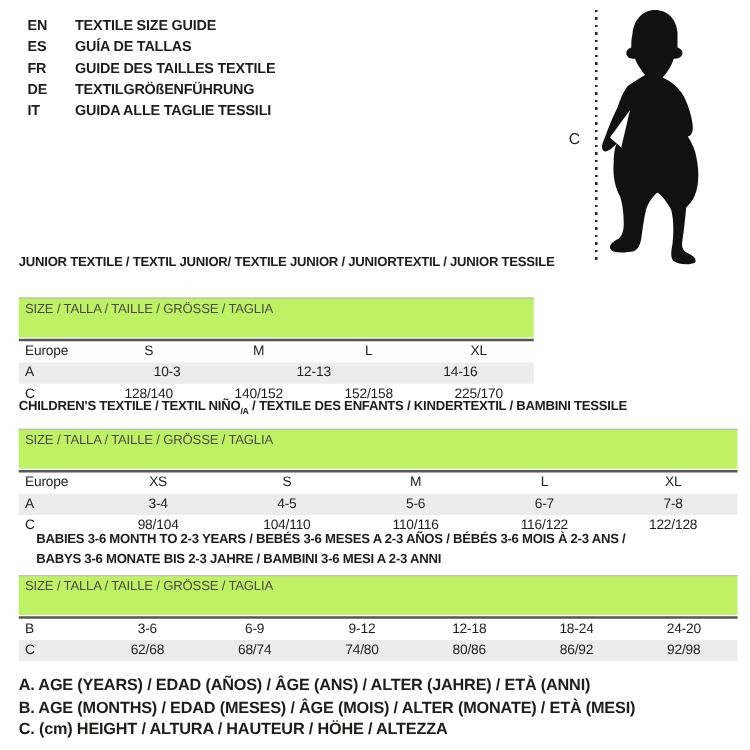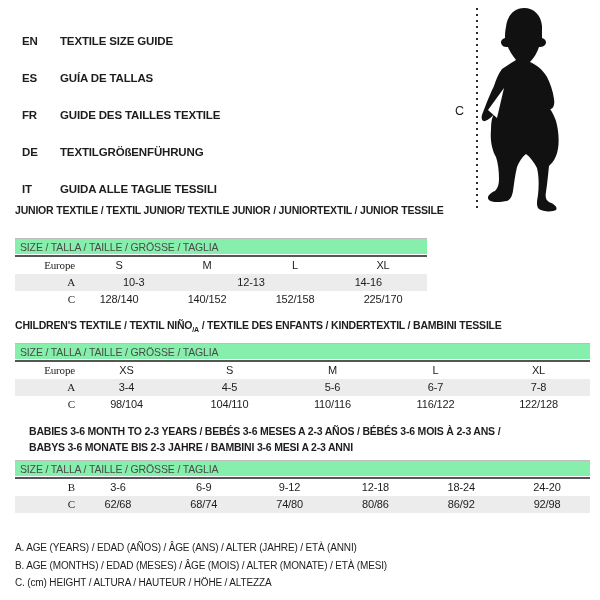--- a/index.html
+++ b/index.html
@@ -6,51 +6,51 @@
   body{
     width:600px;height:600px;background:#ffffff;
     font-family:"Liberation Sans",sans-serif;
     color:#1d1d1b;position:relative;overflow:hidden;
     letter-spacing:-0.15px;
   }
   .abs{position:absolute;}
 
   
   .lang-block{left:22px;top:13px;display:grid;grid-template-columns:38px auto;}
-  .lang-block div{font-size:11.5px;font-weight:bold;line-height:17px;white-space:nowrap;margin-top:20px;}
+  .lang-block div{font-size:11.5px;font-weight:bold;line-height:17px;white-space:nowrap;}
 
   
   .measure-line{left:476px;top:8px;width:2px;height:202px;
     background:repeating-linear-gradient(to bottom,#2b2b2b 0 2px,transparent 2px 6px);}
   .fig-label{left:455px;top:104px;font-size:12.5px;line-height:14px;}
   .baby-svg{left:479px;top:0px;}
 
   
   .tbl-title{font-size:10.5px;font-weight:bold;white-space:nowrap;letter-spacing:-0.2px;}
   .tbl-title sub{font-size:7px;}
   .size-table{background:#fff;}
-  .bar{height:16px;line-height:16px;background:#86efac;color:#4a4a4a;
+  .bar{height:32px;line-height:16px;background:#bef264;color:#4a4a4a;
     font-size:10.5px;padding-left:5px;box-sizing:border-box;
     border-top:1px solid #bdbdbd;}
   .sep{height:2px;background:#55555a;margin-top:1px;}
   .trow{display:flex;height:17px;line-height:17px;font-size:11px;}
   .trow.alt{background:#ececec;}
-  .trow .lbl{width:60px;padding-left:5px;box-sizing:border-box;text-align:right;font-family:Liberation Serif, serif;}
+  .trow .lbl{width:60px;padding-left:5px;box-sizing:border-box;text-align:left;}
   .trow .val{flex:1;text-align:center;}
 
   .t1{left:15px;top:238px;width:412px;}
   .t1-title{left:15px;top:204px;}
   .t2{left:15px;top:343px;width:575px;}
   .t2-title{left:15px;top:319px;}
   .t3{left:15px;top:460px;width:575px;}
   .t3-title{left:29px;top:423px;line-height:16px;}
 
   
   .footnotes{left:15px;top:539px;}
-  .footnotes div{font-size:10px;font-weight:normal;line-height:17.5px;white-space:nowrap;}
+  .footnotes div{font-size:13px;font-weight:bold;line-height:17.5px;white-space:nowrap;}
 </style>
 </head>
 <body>
 
 <div class="abs lang-block">
   <div>EN</div>
   <div>TEXTILE SIZE GUIDE</div>
   <div>ES</div>
   <div>GUÍA DE TALLAS</div>
   <div>FR</div>

